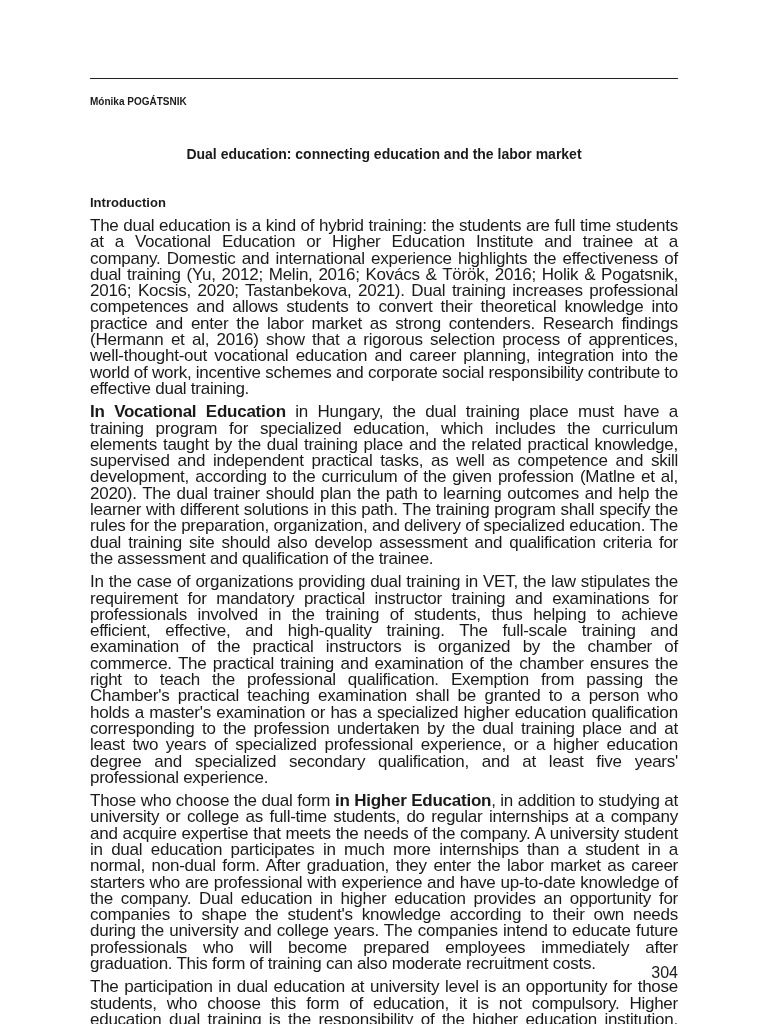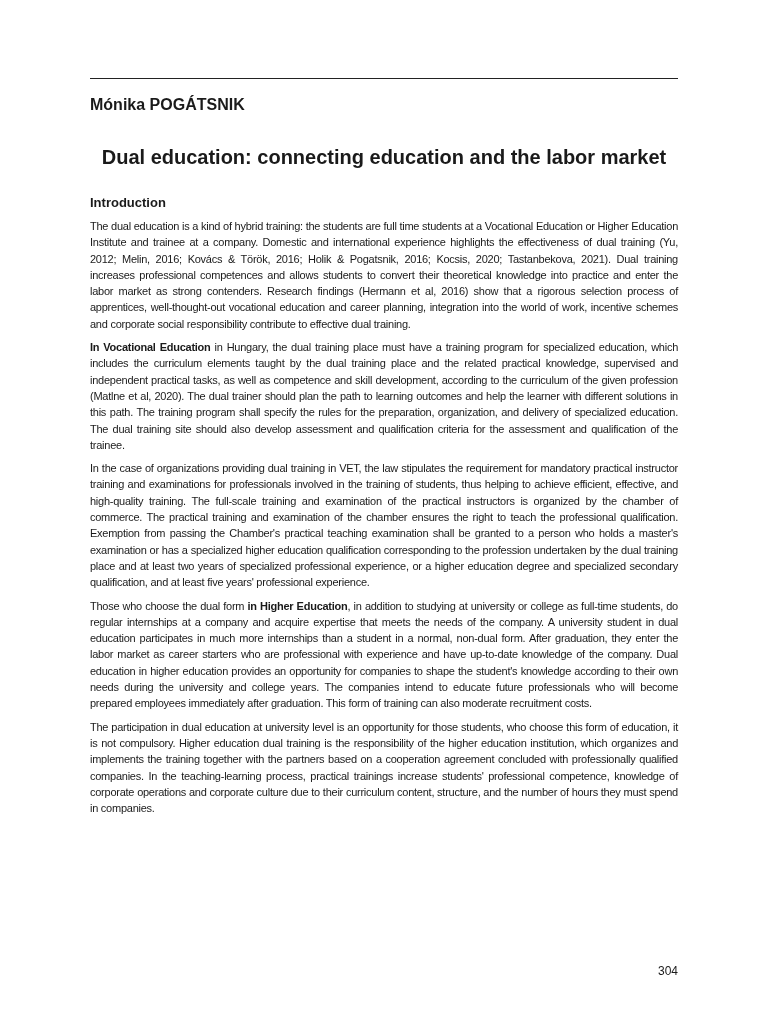--- a/index.html
+++ b/index.html
@@ -1,28 +1,28 @@
 <!DOCTYPE html>
 <html><head>
   <meta charset="utf-8">
   <style>
     html, body { margin: 0; padding: 0; background: #ffffff; }
     body { width: 768px; height: 1024px; position: relative; overflow: hidden;
            font-family: "Liberation Sans", sans-serif; color: #1a1a1a; }
     .rule { position: absolute; left: 90px; top: 78px; width: 588px; height: 0;
             border-top: 1px solid #222; }
-    .author { position: absolute; left: 90px; top: 96px; font-weight: bold; font-size: 16px; }
+    .author { position: absolute; left: 90px; top: 96px; font-weight: bold; font-size: 10px; }
     .title { position: absolute; left: 90px; width: 588px; top: 146px; text-align: center;
-             font-weight: bold; font-size: 20px; }
+             font-weight: bold; font-size: 14px; }
     .heading { position: absolute; left: 90px; top: 195px; font-weight: bold; font-size: 13px; }
     .body { position: absolute; left: 90px; top: 218px; width: 588px; }
-    .body p { margin: 0 0 7px 0; font-size: 11px; line-height: 16.3px; text-align: justify;
+    .body p { margin: 0 0 7px 0; font-size: 17px; line-height: 16.3px; text-align: justify;
               letter-spacing: -0.25px; word-spacing: 0px; }
     .body p strong { font-weight: bold; }
-    .page-num { position: absolute; right: 90px; top: 964px; font-size: 12px; }
+    .page-num { position: absolute; right: 90px; top: 964px; font-size: 16px; }
   </style>
 </head>
 <body>
 
 <div class="rule"></div>
 <div class="author">Mónika POGÁTSNIK</div>
 <div class="title">Dual education: connecting education and the labor market</div>
 <div class="heading">Introduction</div>
 
 <div class="body">

